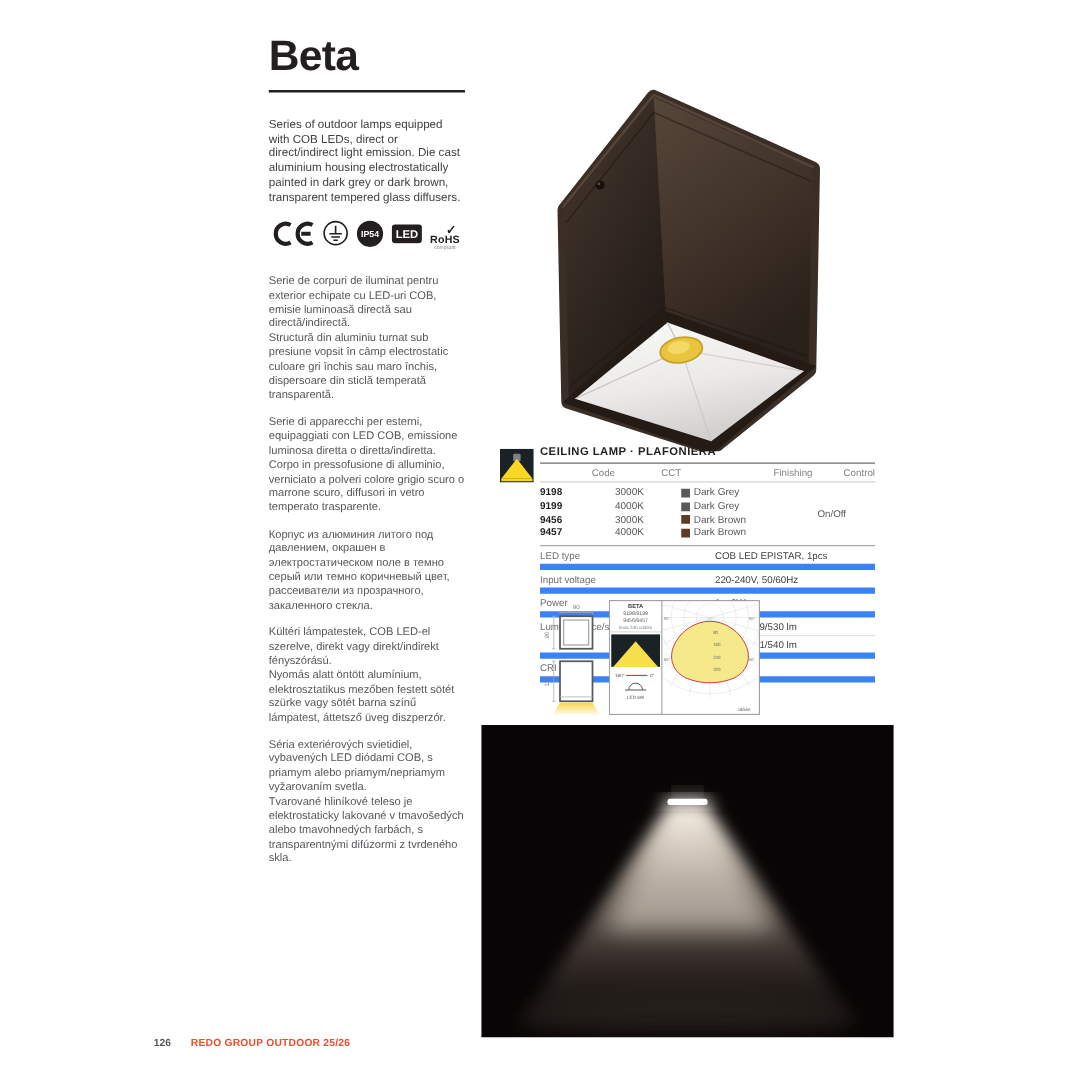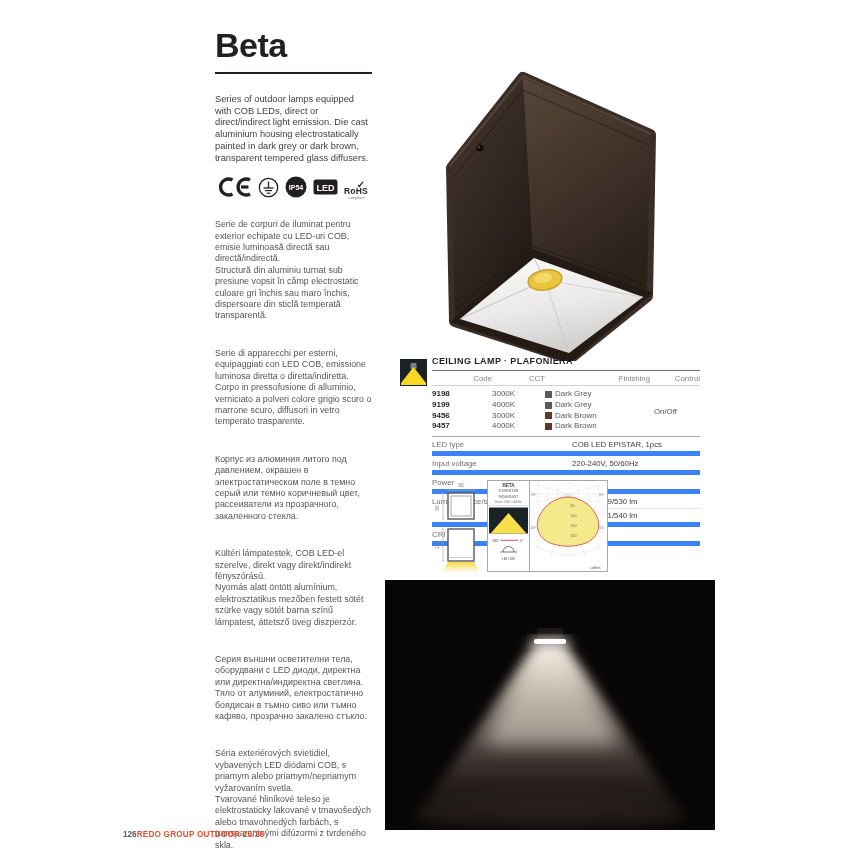--- a/index.html
+++ b/index.html
@@ -8,21 +8,21 @@
     position:relative; width:784px; height:868px; background:#ffffff;
     font-family:"Liberation Sans", sans-serif; color:#414042; overflow:hidden;
   }
 
   
   .left-col { position:absolute; left:215px; top:28px; width:157px; }
   .title { font-size:34px; font-weight:bold; color:#231f20; letter-spacing:-0.5px; line-height:1; }
   .title-rule { height:2px; background:#231f20; margin-top:10px; }
   .desc-en { margin-top:20px; font-size:9.3px; line-height:11.7px; color:#414042; }
   .cert-row { margin-top:13px; display:flex; align-items:center; gap:6px; height:24px; }
-  .lang-block { margin-top:26px; font-size:8.9px; line-height:11.4px; color:#55565a; }
+  .lang-block { margin-top:10px; font-size:8.9px; line-height:11.4px; color:#55565a; }
   .lang-block p { margin:0; }
   .first-lang { margin-top:18px; }
 
   
   .rohs { display:flex; flex-direction:column; align-items:center; line-height:1; margin-top:2px; }
   .rohs .check { font-size:10px; font-weight:bold; color:#231f20; height:7px; margin-left:10px; }
   .rohs .word { font-size:8.5px; font-weight:bold; color:#231f20; letter-spacing:0.2px; }
   .rohs .sub { font-size:4px; color:#808285; }
 
   
@@ -50,21 +50,21 @@
 
   
   .dims { position:absolute; left:428px; top:481px; }
   .photometry { position:absolute; left:487px; top:480px; }
 
   
   .product-photo { position:absolute; left:430px; top:56px; }
   .lit-photo { position:absolute; left:385px; top:580px; width:330px; height:250px; }
 
   
-  .footer { position:absolute; left:123px; top:830px; display:flex; gap:0;
+  .footer { position:absolute; left:123px; top:830px; display:flex; gap:16px;
     font-size:8.2px; font-weight:bold; align-items:baseline; }
   .footer .pnum { color:#58595b; }
   .footer .flabel { color:#e8502d; letter-spacing:0.2px; }
 </style>
 </head>
 <body>
 
 <div class="page">
 
   <div class="left-col">
@@ -116,24 +116,20 @@
     <div class="lang-block">
       <p>Serie di apparecchi per esterni, equipaggiati con LED COB, emissione luminosa diretta o diretta/indiretta.</p>
       <p>Corpo in pressofusione di alluminio, verniciato a polveri colore grigio scuro o marrone scuro, diffusori in vetro temperato trasparente.</p>
     </div>
     <div class="lang-block">
       <p>Корпус из алюминия литого под давлением, окрашен в электростатическом поле в темно серый или темно коричневый цвет, рассеиватели из прозрачного, закаленного стекла.</p>
     </div>
     <div class="lang-block">
       <p>Kültéri lámpatestek, COB LED-el szerelve, direkt vagy direkt/indirekt fényszórású.</p>
       <p>Nyomás alatt öntött alumínium, elektrosztatikus mezőben festett sötét szürke vagy sötét barna színű lámpatest, áttetsző üveg diszperzór.</p>
-    </div>
-    <div class="lang-block">
-      <p>Серия външни осветителни тела, оборудвани с LED диоди, директна или директна/индиректна светлина.</p>
-      <p>Тяло от алуминий, електростатично боядисан в тъмно сиво или тъмно кафяво, прозрачно закалено стъкло.</p>
     </div>
     <div class="lang-block">
       <p>Séria exteriérových svietidiel, vybavených LED diódami COB, s priamym alebo priamym/nepriamym vyžarovaním svetla.</p>
       <p>Tvarované hliníkové teleso je elektrostaticky lakované v tmavošedých alebo tmavohnedých farbách, s transparentnými difúzormi z tvrdeného skla.</p>
     </div>
   </div>
 
   <div class="product-photo">
     <svg width="280" height="305" viewBox="0 0 280 305">
       <defs>

